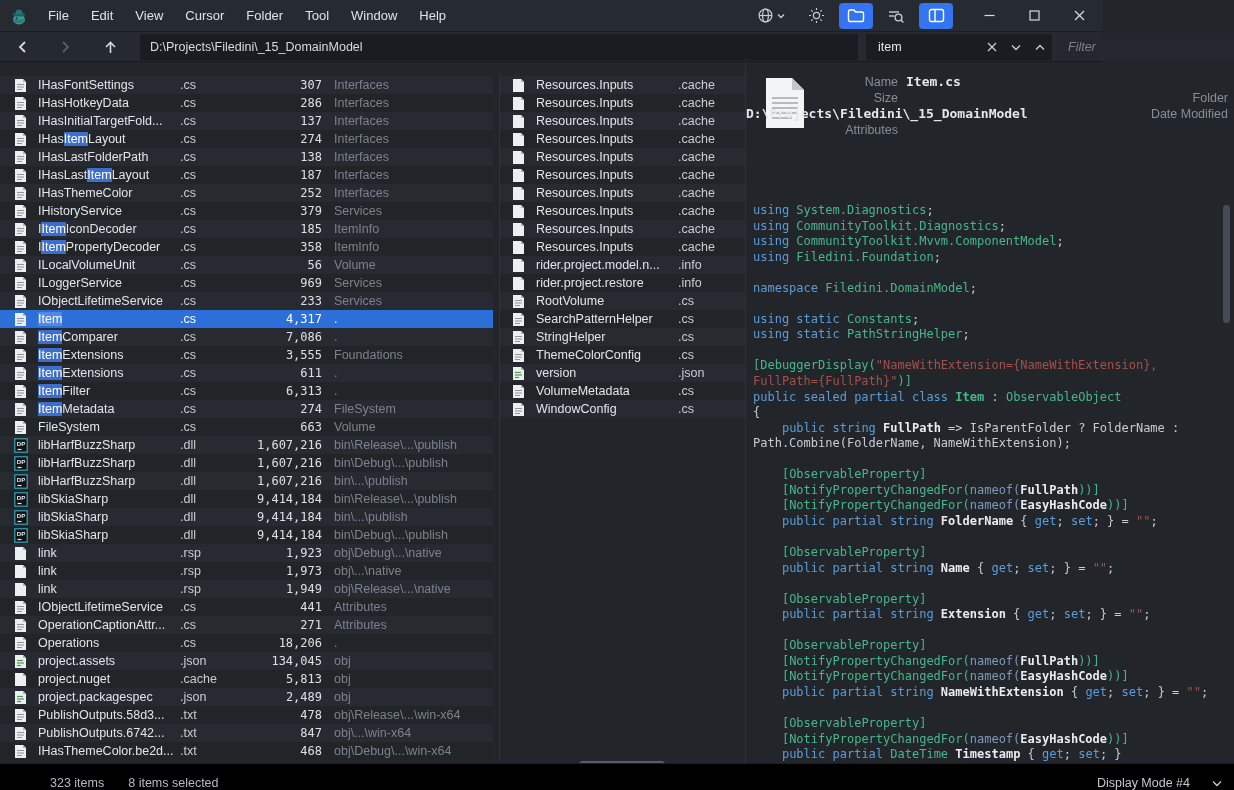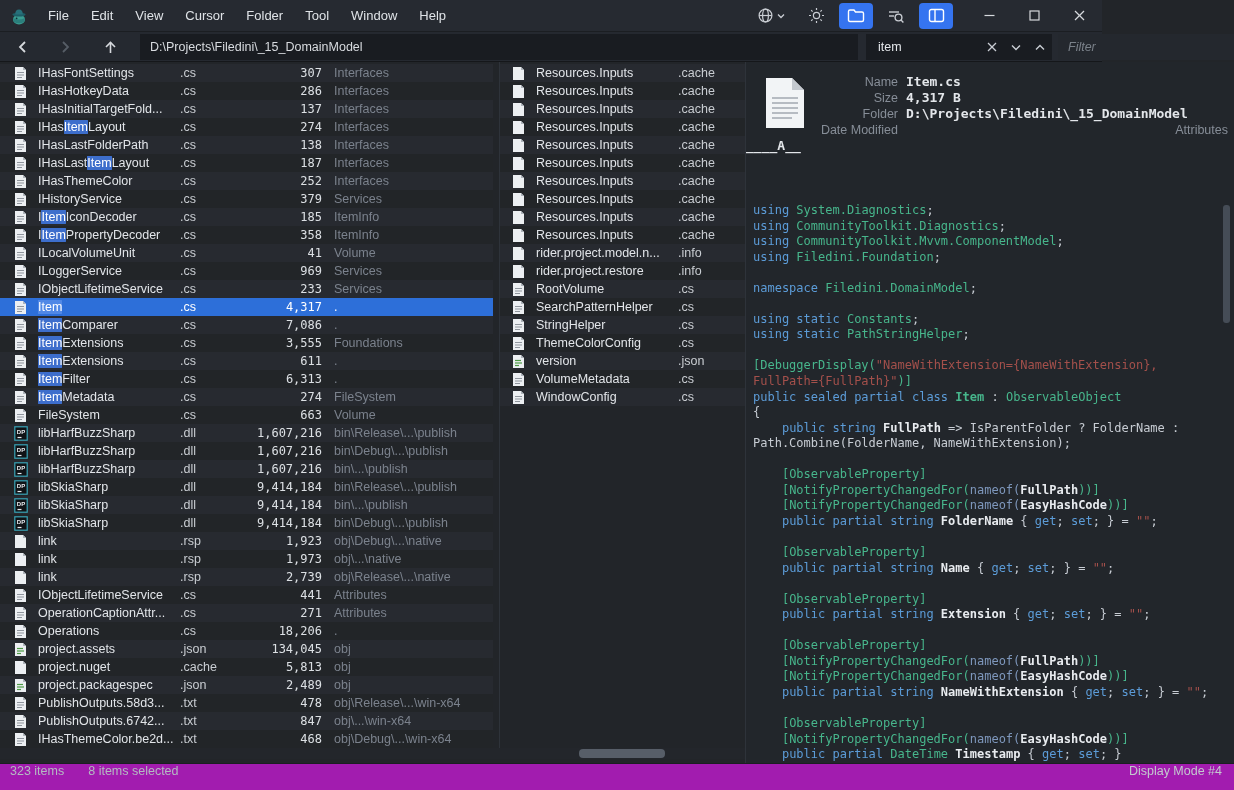--- a/index.html
+++ b/index.html
@@ -33,21 +33,21 @@
   .searchbox input { flex:1; min-width:0; background:transparent; border:none; outline:none; color:#E4E7EB;
     font-size:12.5px; padding:0 0 0 12px; font-family:"Liberation Sans",sans-serif; }
   .sb-btn { width:24px; height:26px; display:flex; align-items:center; justify-content:center; flex:none; }
   .filterbox { position:absolute; left:1058px; top:2px; width:176px; height:26px; background:#24282E; }
   .filterbox input { width:100%; height:100%; background:transparent; border:none; outline:none;
     color:#E4E7EB; font-size:12.5px; font-style:italic; padding:0 10px; font-family:"Liberation Sans",sans-serif; }
   .filterbox input::placeholder { color:#7A8189; font-style:italic; }
 
   
   .main { position:absolute; left:0; top:62px; width:1234px; height:701px; }
-  .listpane { position:absolute; left:0; top:0; width:745px; height:701px; }
+  .listpane { position:absolute; left:0; top:12px; width:745px; height:701px; }
   .col { position:absolute; top:2px; }
   .col-left { left:0; width:493px; }
   .col-mid { left:500px; width:245px; }
   .colsep { position:absolute; left:499px; top:0; width:1px; height:688px; background:#2E333A; }
 
   .row { height:18px; display:grid; align-items:center; font-size:12.5px; }
   .row:nth-child(odd) { background:#272A30; }
   .row:nth-child(even) { background:#222528; }
   .col-left .row { grid-template-columns:24px 142px 60px 82px 12px 1fr; padding-left:14px; }
   .col-mid .row  { grid-template-columns:24px 142px 1fr; padding-left:12px; }
@@ -81,26 +81,26 @@
   .tk-ty { color:var(--ty); }
   .tk-tyb { color:var(--ty); font-weight:700; }
   .tk-str { color:var(--str); }
   .tk-nm { color:var(--nm);text-align:right; }
   .tk-id { color:#E8EBEF; font-weight:700; }
   .tk-pl { color:#C7CCD3; }
   .vscroll { position:absolute; right:4px; top:143px; width:7px; bottom:10px; }
   .vthumb { position:absolute; left:0; top:0; width:7px; height:118px; background:#454C56; border-radius:3px; }
 
   
-  .statusbar { position:absolute; left:0; top:763px; width:1234px; height:27px; background:#a21caf;
-    display:flex; align-items:flex-start; font-size:12.5px; color:#B4BAC2; border-top:1px solid #1B1E22; }
+  .statusbar { position:absolute; left:0; top:763px; width:1234px; height:27px; background:#000000;
+    display:flex; align-items:flex-end; font-size:12.5px; color:#B4BAC2; border-top:1px solid #1B1E22;padding-left:40px; }
   .st-items { margin-left:10px; }
   .st-selected { margin-left:24px; }
   .st-spacer { flex:1; }
-  .display-mode { display:flex; align-items:center; gap:13px; margin-right:12px; color:#C3C8CF;flex-direction:column; }
+  .display-mode { display:flex; align-items:center; gap:22px; margin-right:12px; color:#C3C8CF; }
 
   svg { flex:none; }
 </style>
 </head>
 <body>
 
 <div class="app">
 
   <header class="titlebar">
     <span class="app-icon">
@@ -433,21 +433,21 @@
                 <path d="M9 1 l3 3 h-3 Z" fill="#AEB4BB"></path>
                 <g stroke="#8F959D" stroke-width="1">
                   <line x1="3" y1="6.5" x2="10" y2="6.5"></line>
                   <line x1="3" y1="9" x2="10" y2="9"></line>
                   <line x1="3" y1="11.5" x2="8" y2="11.5"></line>
                 </g>
               </svg>
             </span>
             <span class="nm">ILocalVolumeUnit</span>
             <span class="ex">.cs</span>
-            <span class="sz">41</span>
+            <span class="sz">56</span>
             <span></span>
             <span class="tg">Volume</span>
           </div>
           <div class="row">
             <span class="fic">
               <svg width="13" height="15" viewBox="0 0 13 15">
                 <path d="M1 1 h8 l3 3 v10 h-11 Z" fill="#ECEFF2"></path>
                 <path d="M9 1 l3 3 h-3 Z" fill="#AEB4BB"></path>
                 <g stroke="#8F959D" stroke-width="1">
                   <line x1="3" y1="6.5" x2="10" y2="6.5"></line>
@@ -718,21 +718,21 @@
           </div>
           <div class="row">
             <span class="fic">
               <svg width="13" height="15" viewBox="0 0 13 15">
                 <path d="M1 1 h8 l3 3 v10 h-11 Z" fill="#ECEFF2"></path>
                 <path d="M9 1 l3 3 h-3 Z" fill="#AEB4BB"></path>
               </svg>
             </span>
             <span class="nm">link</span>
             <span class="ex">.rsp</span>
-            <span class="sz">2,739</span>
+            <span class="sz">1,949</span>
             <span></span>
             <span class="tg">obj\Release\...\native</span>
           </div>
           <div class="row">
             <span class="fic">
               <svg width="13" height="15" viewBox="0 0 13 15">
                 <path d="M1 1 h8 l3 3 v10 h-11 Z" fill="#ECEFF2"></path>
                 <path d="M9 1 l3 3 h-3 Z" fill="#AEB4BB"></path>
                 <g stroke="#8F959D" stroke-width="1">
                   <line x1="3" y1="6.5" x2="10" y2="6.5"></line>
@@ -1131,26 +1131,24 @@
             <line x1="8" y1="32" x2="34" y2="32"></line>
               <line x1="8" y1="37" x2="34" y2="37"></line>
             <line x1="8" y1="42" x2="28" y2="42"></line>
           </g>
         </svg>
       </span>
       <div class="inforows">
         <span class="ilabel">Name</span>
         <span class="ivalue">Item.cs</span>
         <span class="ilabel">Size</span>
-        <span class="ivalue">4,317 B</span>
         <span class="ilabel">Folder</span>
         <span class="ivalue">D:\Projects\Filedini\_15_DomainModel</span>
         <span class="ilabel">Date Modified</span>
         <span class="ilabel">Attributes</span>
-        <span class="ivalue">____A__</span>
       </div>
       <div class="code"><div class="cl"><span class="tk-kw">using</span><span class="tk-pl"> </span><span class="tk-ty">System.Diagnostics</span><span class="tk-pl">;</span></div><div class="cl"><span class="tk-kw">using</span><span class="tk-pl"> </span><span class="tk-ty">CommunityToolkit.Diagnostics</span><span class="tk-pl">;</span></div><div class="cl"><span class="tk-kw">using</span><span class="tk-pl"> </span><span class="tk-ty">CommunityToolkit.Mvvm.ComponentModel</span><span class="tk-pl">;</span></div><div class="cl"><span class="tk-kw">using</span><span class="tk-pl"> </span><span class="tk-ty">Filedini.Foundation</span><span class="tk-pl">;</span></div><div class="cl">&nbsp;</div><div class="cl"><span class="tk-kw">namespace</span><span class="tk-pl"> </span><span class="tk-ty">Filedini.DomainModel</span><span class="tk-pl">;</span></div><div class="cl">&nbsp;</div><div class="cl"><span class="tk-kw">using static</span><span class="tk-pl"> </span><span class="tk-ty">Constants</span><span class="tk-pl">;</span></div><div class="cl"><span class="tk-kw">using static</span><span class="tk-pl"> </span><span class="tk-ty">PathStringHelper</span><span class="tk-pl">;</span></div><div class="cl">&nbsp;</div><div class="cl"><span class="tk-ty">[DebuggerDisplay(</span><span class="tk-str">"NameWithExtension={NameWithExtension},</span></div><div class="cl"><span class="tk-str">FullPath={FullPath}"</span><span class="tk-ty">)]</span></div><div class="cl"><span class="tk-kw">public sealed partial class</span><span class="tk-pl"> </span><span class="tk-tyb">Item</span><span class="tk-pl"> : </span><span class="tk-ty">ObservableObject</span></div><div class="cl"><span class="tk-pl">{</span></div><div class="cl"><span class="tk-pl">    </span><span class="tk-kw">public string</span><span class="tk-pl"> </span><span class="tk-id">FullPath</span><span class="tk-pl"> =&gt; IsParentFolder ? FolderName :</span></div><div class="cl"><span class="tk-pl">Path.Combine(FolderName, NameWithExtension);</span></div><div class="cl">&nbsp;</div><div class="cl"><span class="tk-pl">    </span><span class="tk-ty">[ObservableProperty]</span></div><div class="cl"><span class="tk-pl">    </span><span class="tk-ty">[NotifyPropertyChangedFor(</span><span class="tk-nm">nameof(</span><span class="tk-id">FullPath</span><span class="tk-ty">))]</span></div><div class="cl"><span class="tk-pl">    </span><span class="tk-ty">[NotifyPropertyChangedFor(</span><span class="tk-nm">nameof(</span><span class="tk-id">EasyHashCode</span><span class="tk-ty">))]</span></div><div class="cl"><span class="tk-pl">    </span><span class="tk-kw">public partial string</span><span class="tk-pl"> </span><span class="tk-id">FolderName</span><span class="tk-pl"> { </span><span class="tk-kw">get</span><span class="tk-pl">; </span><span class="tk-kw">set</span><span class="tk-pl">; } = </span><span class="tk-str">""</span><span class="tk-pl">;</span></div><div class="cl">&nbsp;</div><div class="cl"><span class="tk-pl">    </span><span class="tk-ty">[ObservableProperty]</span></div><div class="cl"><span class="tk-pl">    </span><span class="tk-kw">public partial string</span><span class="tk-pl"> </span><span class="tk-id">Name</span><span class="tk-pl"> { </span><span class="tk-kw">get</span><span class="tk-pl">; </span><span class="tk-kw">set</span><span class="tk-pl">; } = </span><span class="tk-str">""</span><span class="tk-pl">;</span></div><div class="cl">&nbsp;</div><div class="cl"><span class="tk-pl">    </span><span class="tk-ty">[ObservableProperty]</span></div><div class="cl"><span class="tk-pl">    </span><span class="tk-kw">public partial string</span><span class="tk-pl"> </span><span class="tk-id">Extension</span><span class="tk-pl"> { </span><span class="tk-kw">get</span><span class="tk-pl">; </span><span class="tk-kw">set</span><span class="tk-pl">; } = </span><span class="tk-str">""</span><span class="tk-pl">;</span></div><div class="cl">&nbsp;</div><div class="cl"><span class="tk-pl">    </span><span class="tk-ty">[ObservableProperty]</span></div><div class="cl"><span class="tk-pl">    </span><span class="tk-ty">[NotifyPropertyChangedFor(</span><span class="tk-nm">nameof(</span><span class="tk-id">FullPath</span><span class="tk-ty">))]</span></div><div class="cl"><span class="tk-pl">    </span><span class="tk-ty">[NotifyPropertyChangedFor(</span><span class="tk-nm">nameof(</span><span class="tk-id">EasyHashCode</span><span class="tk-ty">))]</span></div><div class="cl"><span class="tk-pl">    </span><span class="tk-kw">public partial string</span><span class="tk-pl"> </span><span class="tk-id">NameWithExtension</span><span class="tk-pl"> { </span><span class="tk-kw">get</span><span class="tk-pl">; </span><span class="tk-kw">set</span><span class="tk-pl">; } = </span><span class="tk-str">""</span><span class="tk-pl">;</span></div><div class="cl">&nbsp;</div><div class="cl"><span class="tk-pl">    </span><span class="tk-ty">[ObservableProperty]</span></div><div class="cl"><span class="tk-pl">    </span><span class="tk-ty">[NotifyPropertyChangedFor(</span><span class="tk-nm">nameof(</span><span class="tk-id">EasyHashCode</span><span class="tk-ty">))]</span></div><div class="cl"><span class="tk-pl">    </span><span class="tk-kw">public partial</span><span class="tk-pl"> </span><span class="tk-ty">DateTime</span><span class="tk-pl"> </span><span class="tk-id">Timestamp</span><span class="tk-pl"> { </span><span class="tk-kw">get</span><span class="tk-pl">; </span><span class="tk-kw">set</span><span class="tk-pl">; }</span></div></div>
       <div class="vscroll">
         <div class="vthumb"></div>
       </div>
     </div>
   </div>
 
   <footer class="statusbar">
     <span class="st-items">323 items</span>

